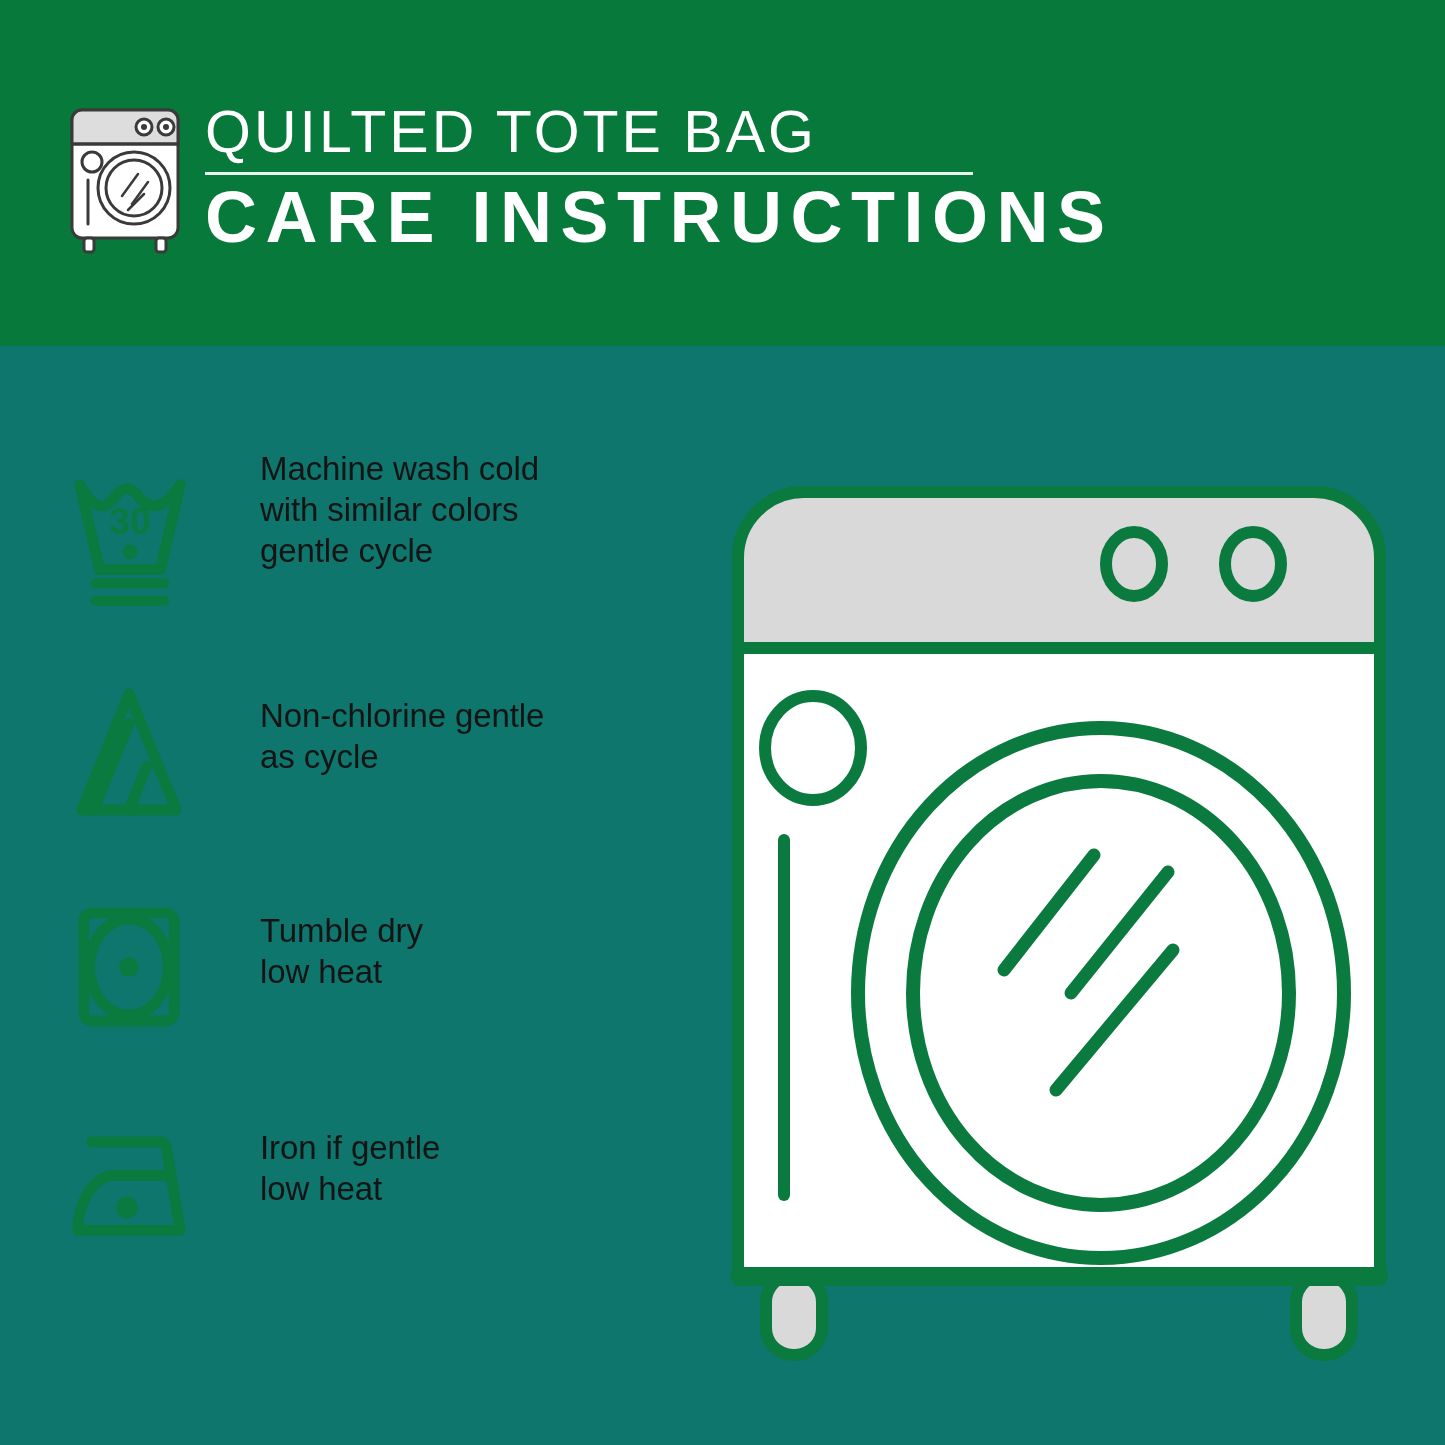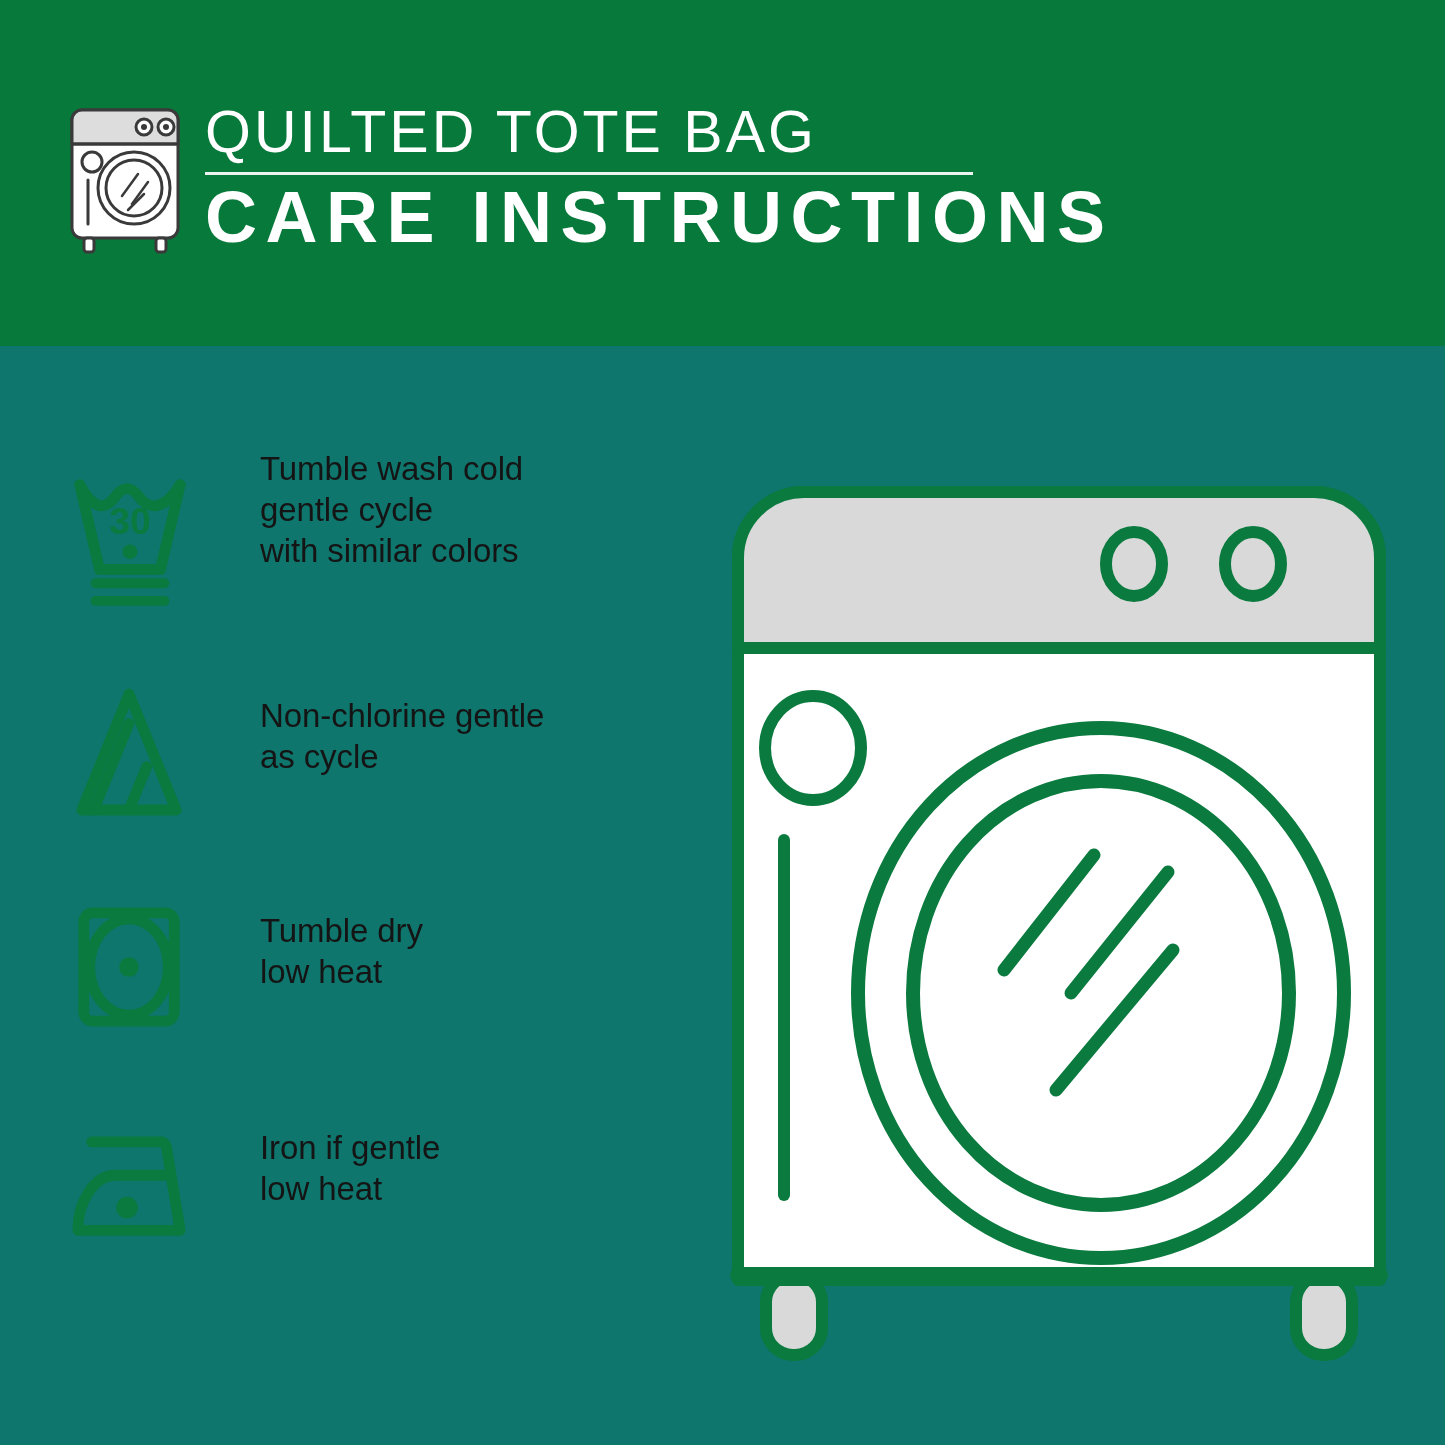--- a/index.html
+++ b/index.html
@@ -143,23 +143,23 @@
           </g>
           <g stroke="#0A7A3E" stroke-width="10" stroke-linecap="round">
             <line x1="26" y1="122" x2="96" y2="122"></line>
             <line x1="26" y1="140" x2="96" y2="140"></line>
           </g>
           <text x="61" y="72" text-anchor="middle" font-family="Liberation Sans, sans-serif" font-size="38" font-weight="700" fill="#0A7A3E">30</text>
           <circle cx="61" cy="90" r="7.5" fill="#0A7A3E"></circle>
         </svg>
       </div>
       <div class="care-text">
-        <span class="ln">Tumble wash cold</span>
+        <span class="ln">Machine wash cold</span>
+        <span class="ln">with similar colors</span>
         <span class="ln">gentle cycle</span>
-        <span class="ln">with similar colors</span>
       </div>
     </div>
 
     <div class="care-row" id="row-1">
       <div class="care-symbol">
         <svg viewBox="0 0 120 150" width="118" height="150">
           <g fill="none" stroke="#0A7A3E" stroke-width="11" stroke-linecap="round" stroke-linejoin="round">
             <path d="M60 16 L108 134 L12 134 Z"></path>
             <line x1="60" y1="46" x2="24" y2="134"></line>
             <line x1="78" y1="90" x2="60" y2="134"></line>

